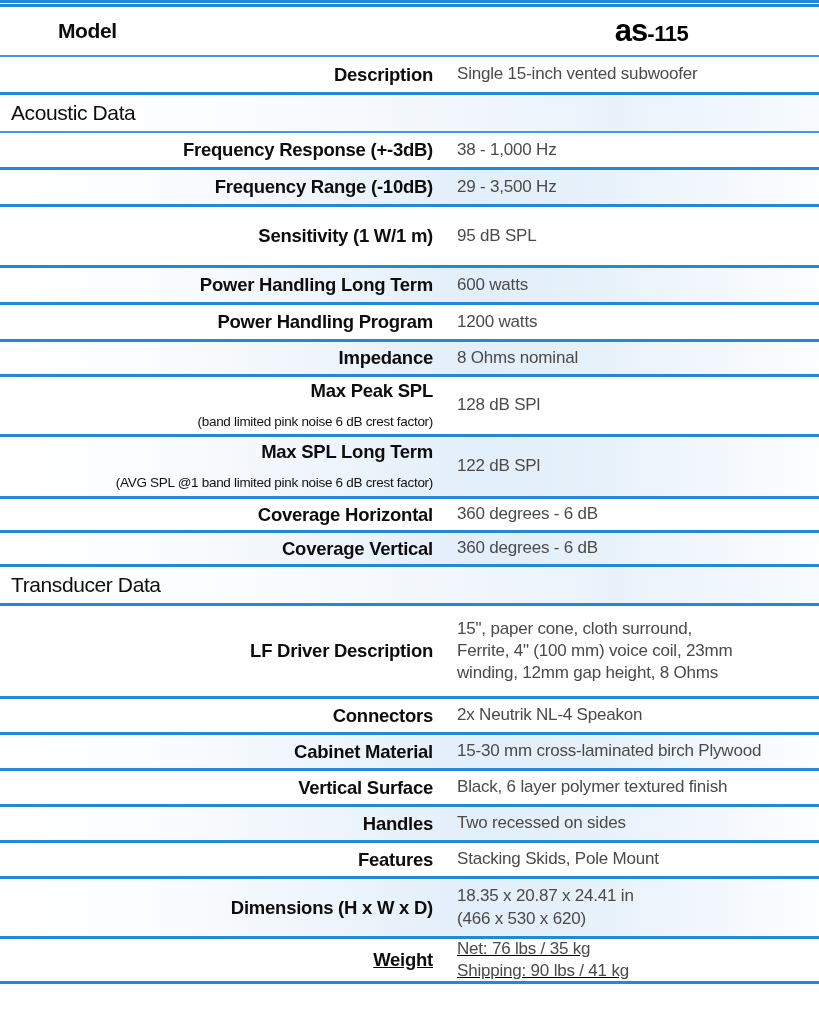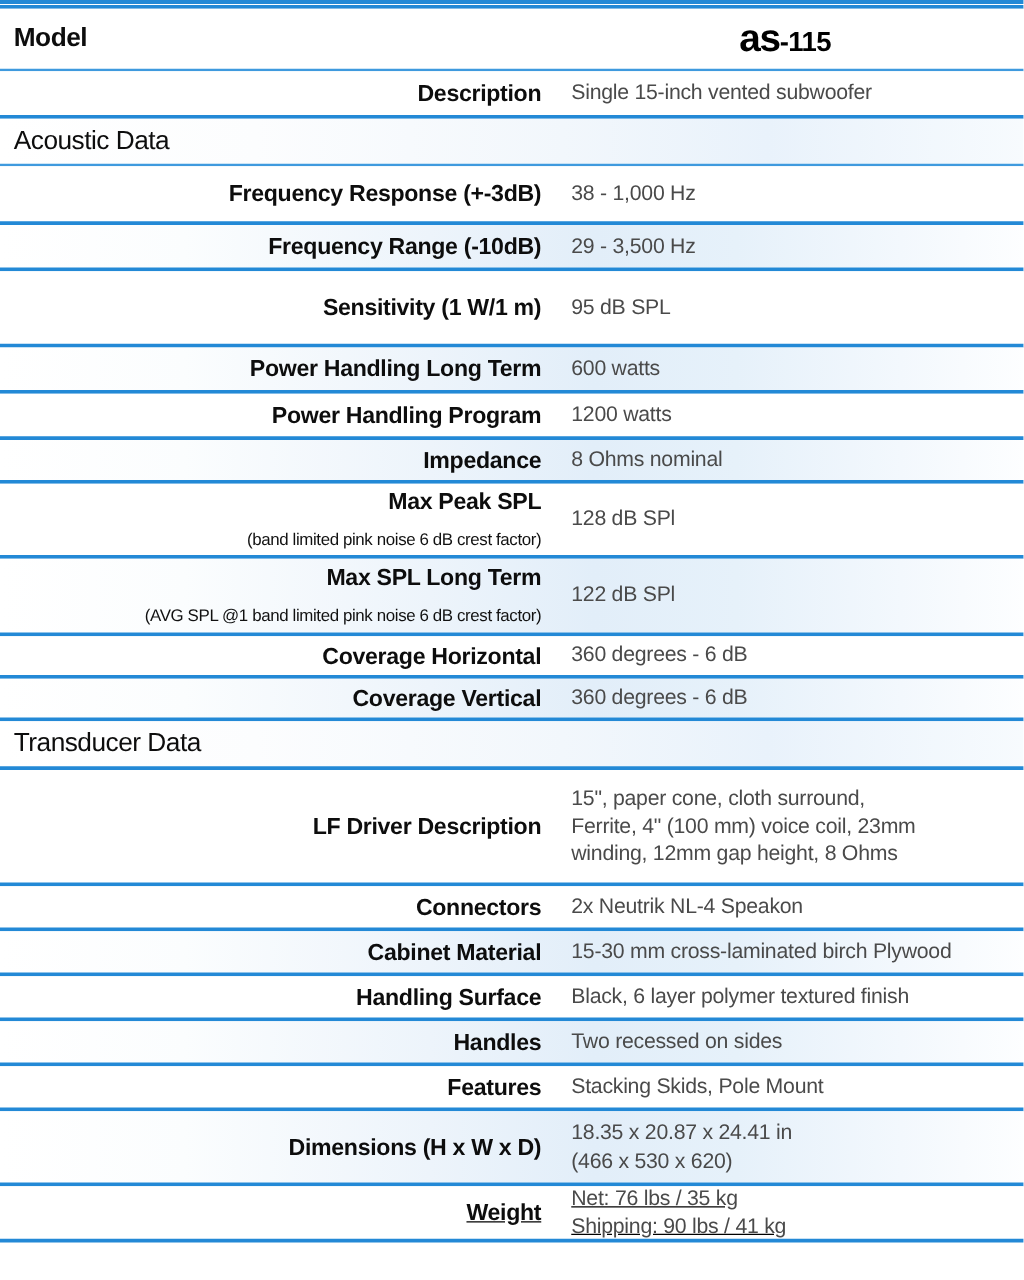--- a/index.html
+++ b/index.html
@@ -122,20 +122,21 @@
     font-weight: normal;
     color: #0d0d0d;
     letter-spacing: -0.4px;
   }
 
   
   .row-model {
     display: flex;
     align-items: center;
     box-sizing: border-box;
+    margin-left: 47px;
   }
   .model-label {
     flex: 0 0 447px;
     box-sizing: border-box;
     padding-left: 11px;
     text-align: left;
     font-size: 21px;
     font-weight: bold;
     color: #0d0d0d;
     letter-spacing: -0.4px;
@@ -180,21 +181,21 @@
   </div>
 
   <div class="rule"></div>
 
   <div class="row-section band-header" style="height:36px;">
     <span class="section-title">Acoustic Data</span>
   </div>
 
   <div class="rule-thin"></div>
 
-  <div class="row band-white" style="height:44px;">
+  <div class="row band-white" style="height:34px;">
     <div class="cell-label">Frequency Response  (+-3dB)</div>
     <div class="cell-value">38 - 1,000 Hz</div>
   </div>
 
   <div class="rule"></div>
 
   <div class="row band-blue" style="height:34px;">
     <div class="cell-label">Frequency Range (-10dB)</div>
     <div class="cell-value">29 - 3,500 Hz</div>
   </div>
@@ -288,21 +289,21 @@
   <div class="rule"></div>
 
   <div class="row band-blue" style="height:33px;">
     <div class="cell-label">Cabinet Material</div>
     <div class="cell-value">15-30 mm cross-laminated birch Plywood</div>
   </div>
 
   <div class="rule"></div>
 
   <div class="row band-white" style="height:33px;">
-    <div class="cell-label">Handling Surface</div>
+    <div class="cell-label">Vertical Surface</div>
     <div class="cell-value">Black, 6 layer polymer textured finish</div>
   </div>
 
   <div class="rule"></div>
 
   <div class="row band-blue" style="height:33px;">
     <div class="cell-label">Handles</div>
     <div class="cell-value">Two recessed on sides</div>
   </div>
 

